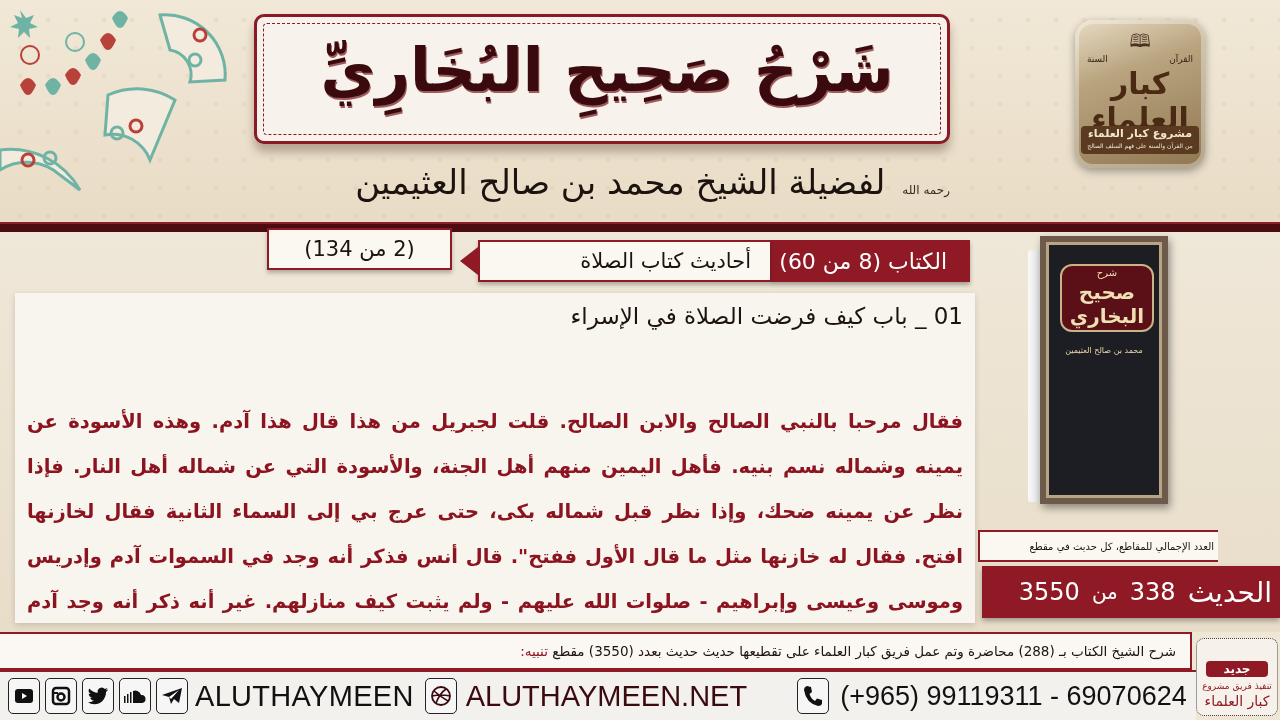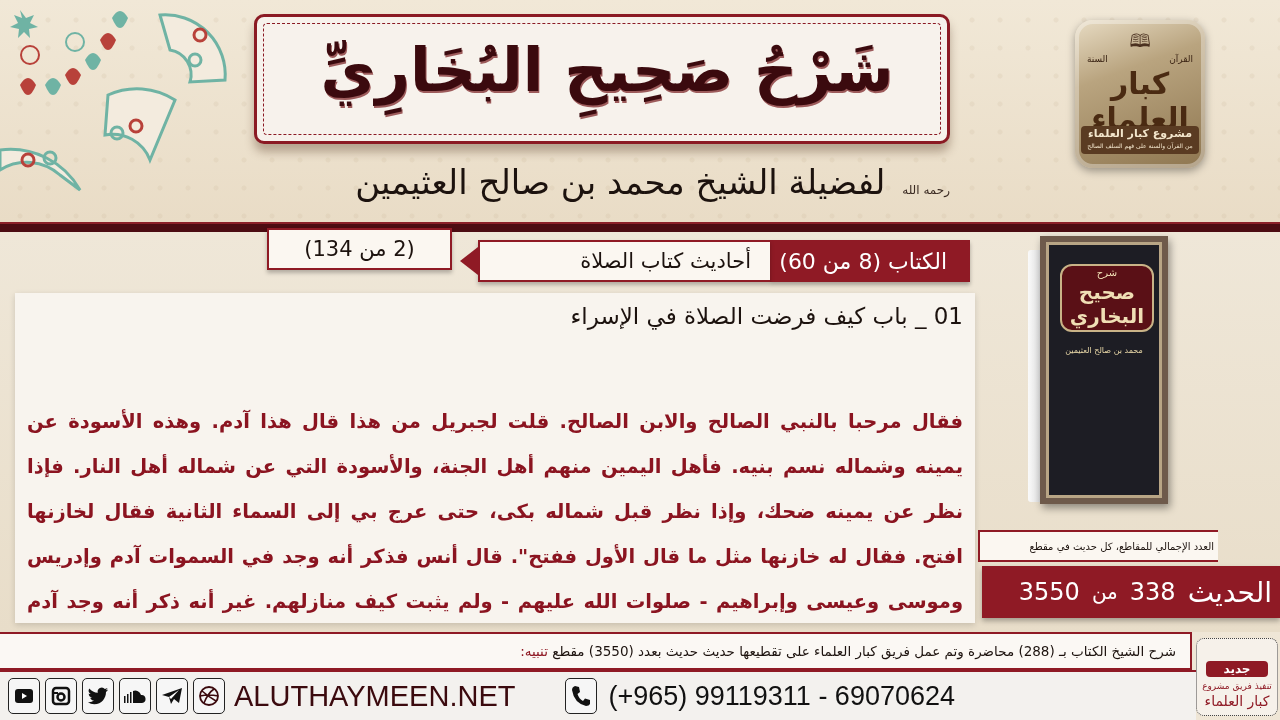--- a/index.html
+++ b/index.html
@@ -303,20 +303,21 @@
         <rect x="7" y="5" width="1.5" height="11" fill="#111"></rect>
         <path d="M10 16 V4 a6 6 0 0 1 8 4 a4 4 0 0 1 1 8 Z" fill="#111"></path>
       </svg>
   </a>
   <a class="social">
     <svg width="22" height="20" viewBox="0 0 22 20">
         <path d="M21 2 L1 9 L8 11 L10 18 L13 13 L18 17 Z" fill="#111"></path>
         <path d="M8 11 L18 4 L10 13 Z" fill="#fff"></path>
       </svg>
   </a>
+  <span class="handle">ALUTHAYMEEN</span>
   <a class="social">
     <svg width="22" height="22" viewBox="0 0 22 22">
         <circle cx="11" cy="11" r="9" fill="none" stroke="#3b0a0e" stroke-width="1.8"></circle>
         <path d="M4 6 Q11 12 18 16 M6 18 Q10 8 16 4 M2 11 Q11 9 20 11" fill="none" stroke="#3b0a0e" stroke-width="1.6"></path>
       </svg>
   </a>
   <a class="site-label">ALUTHAYMEEN.NET</a>
   <span style="width:40px"></span>
   <a class="social">
     <svg width="20" height="22" viewBox="0 0 20 22">

